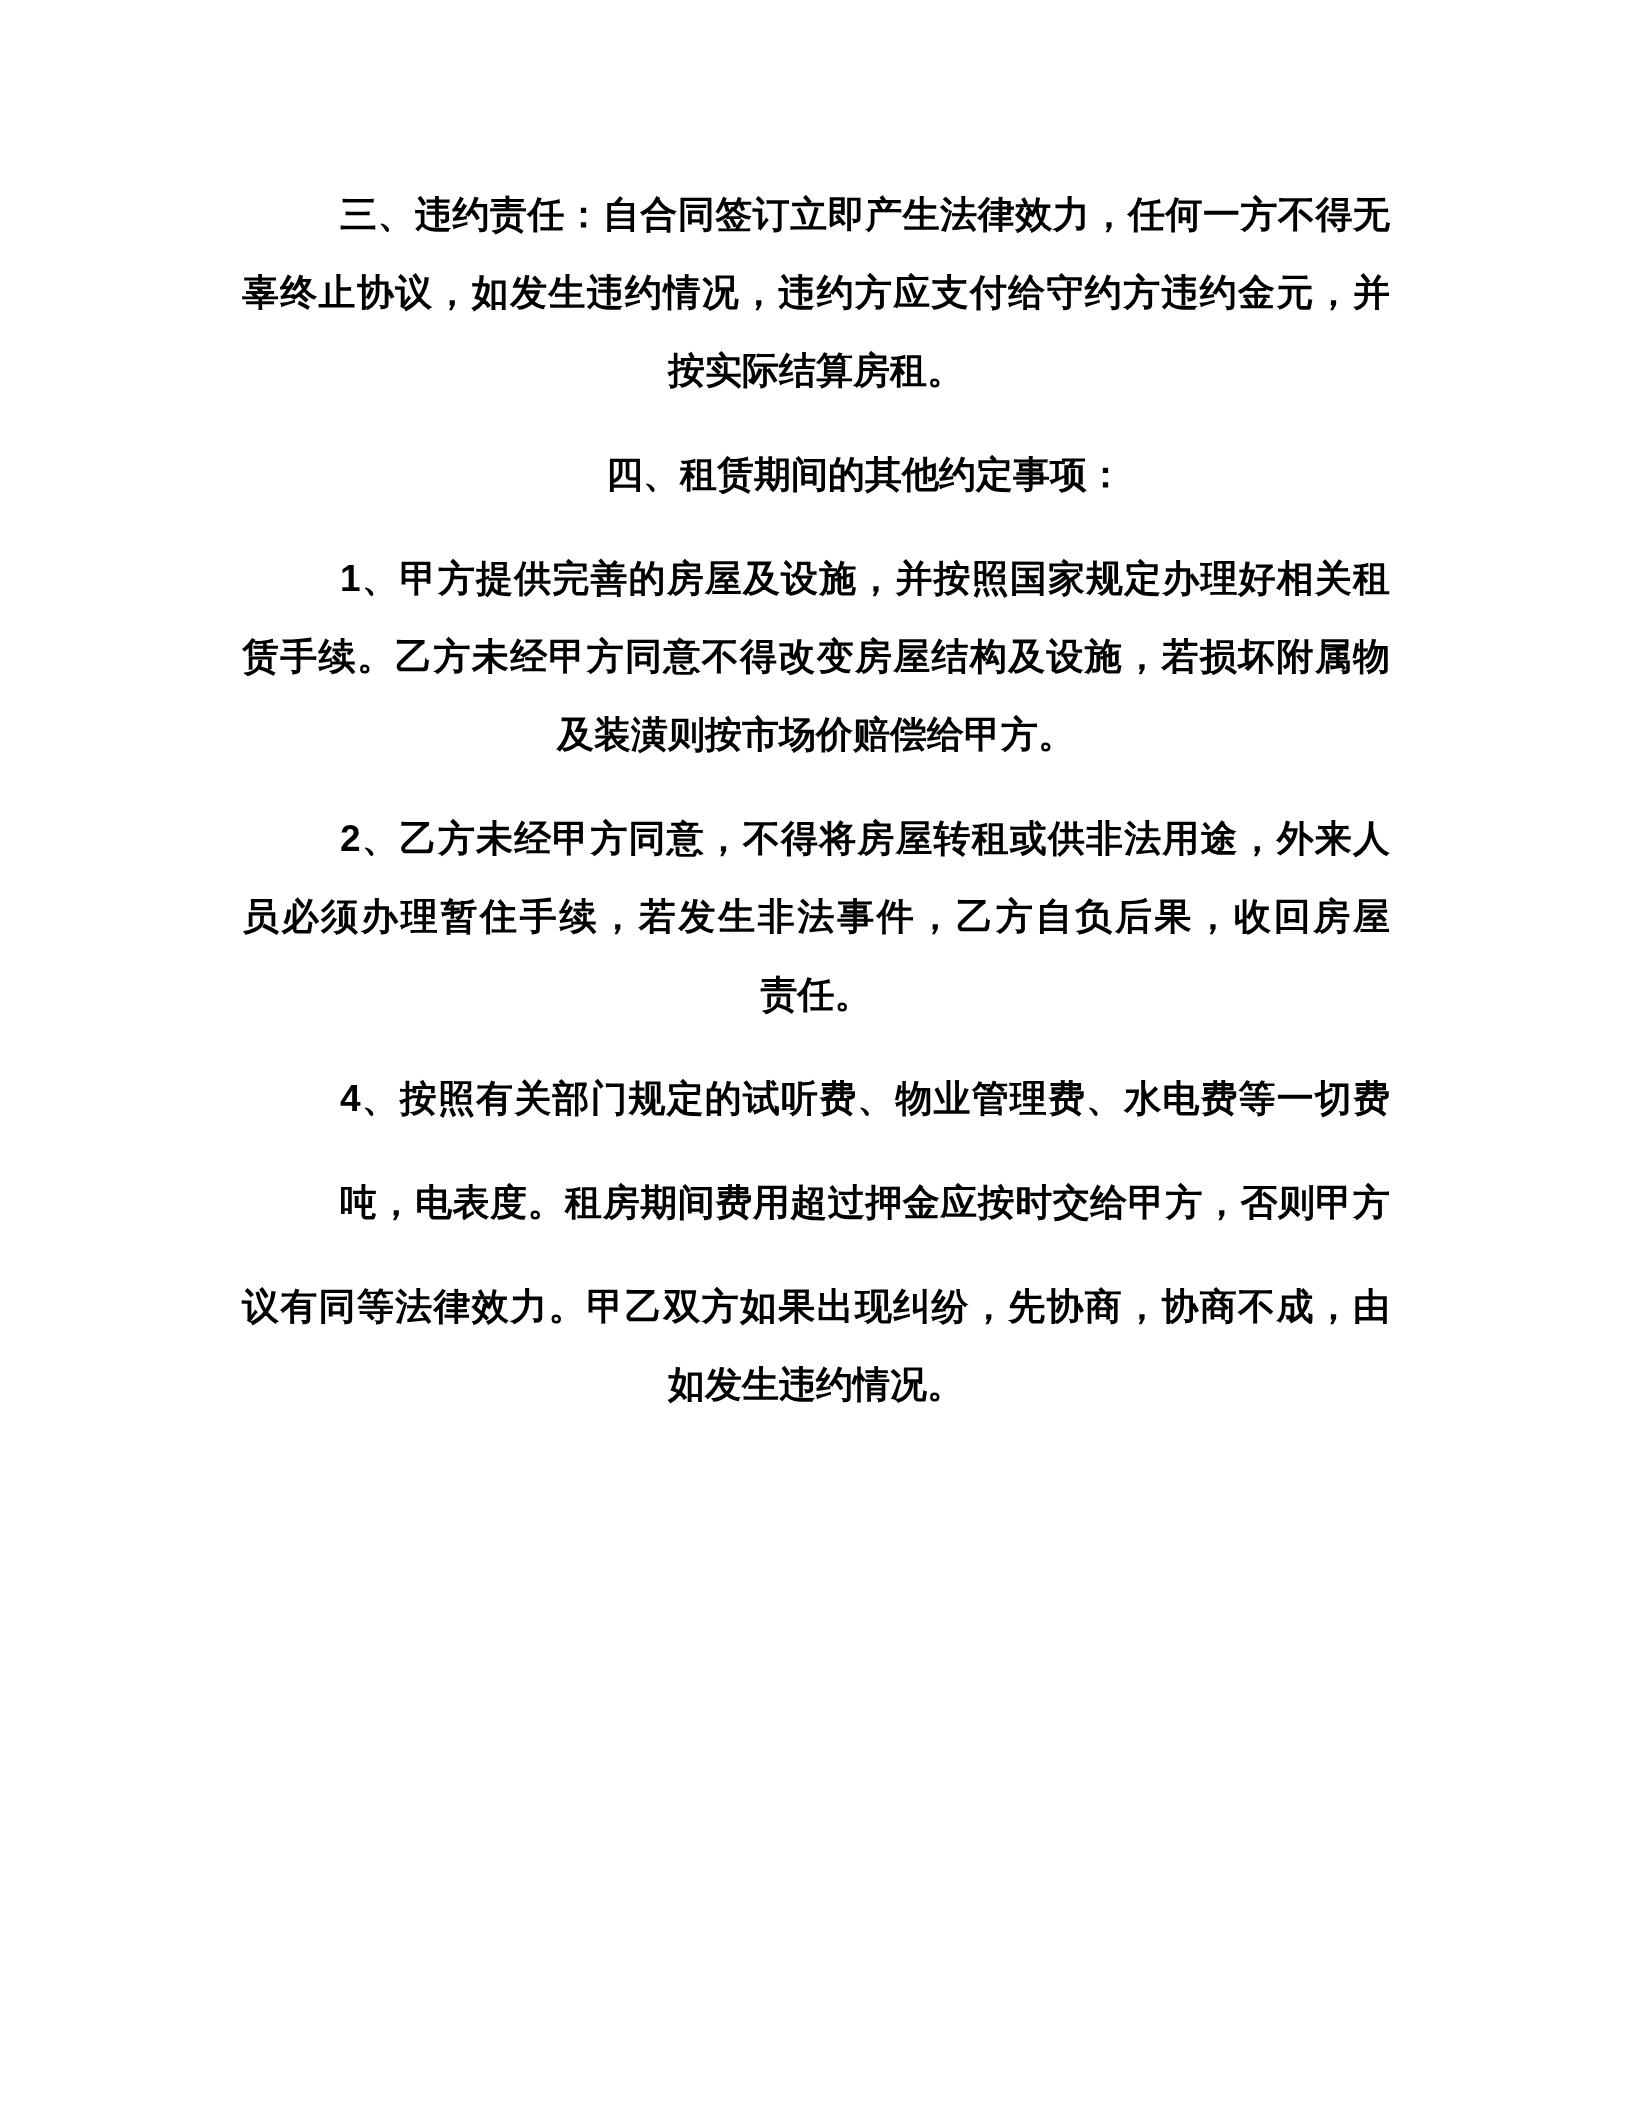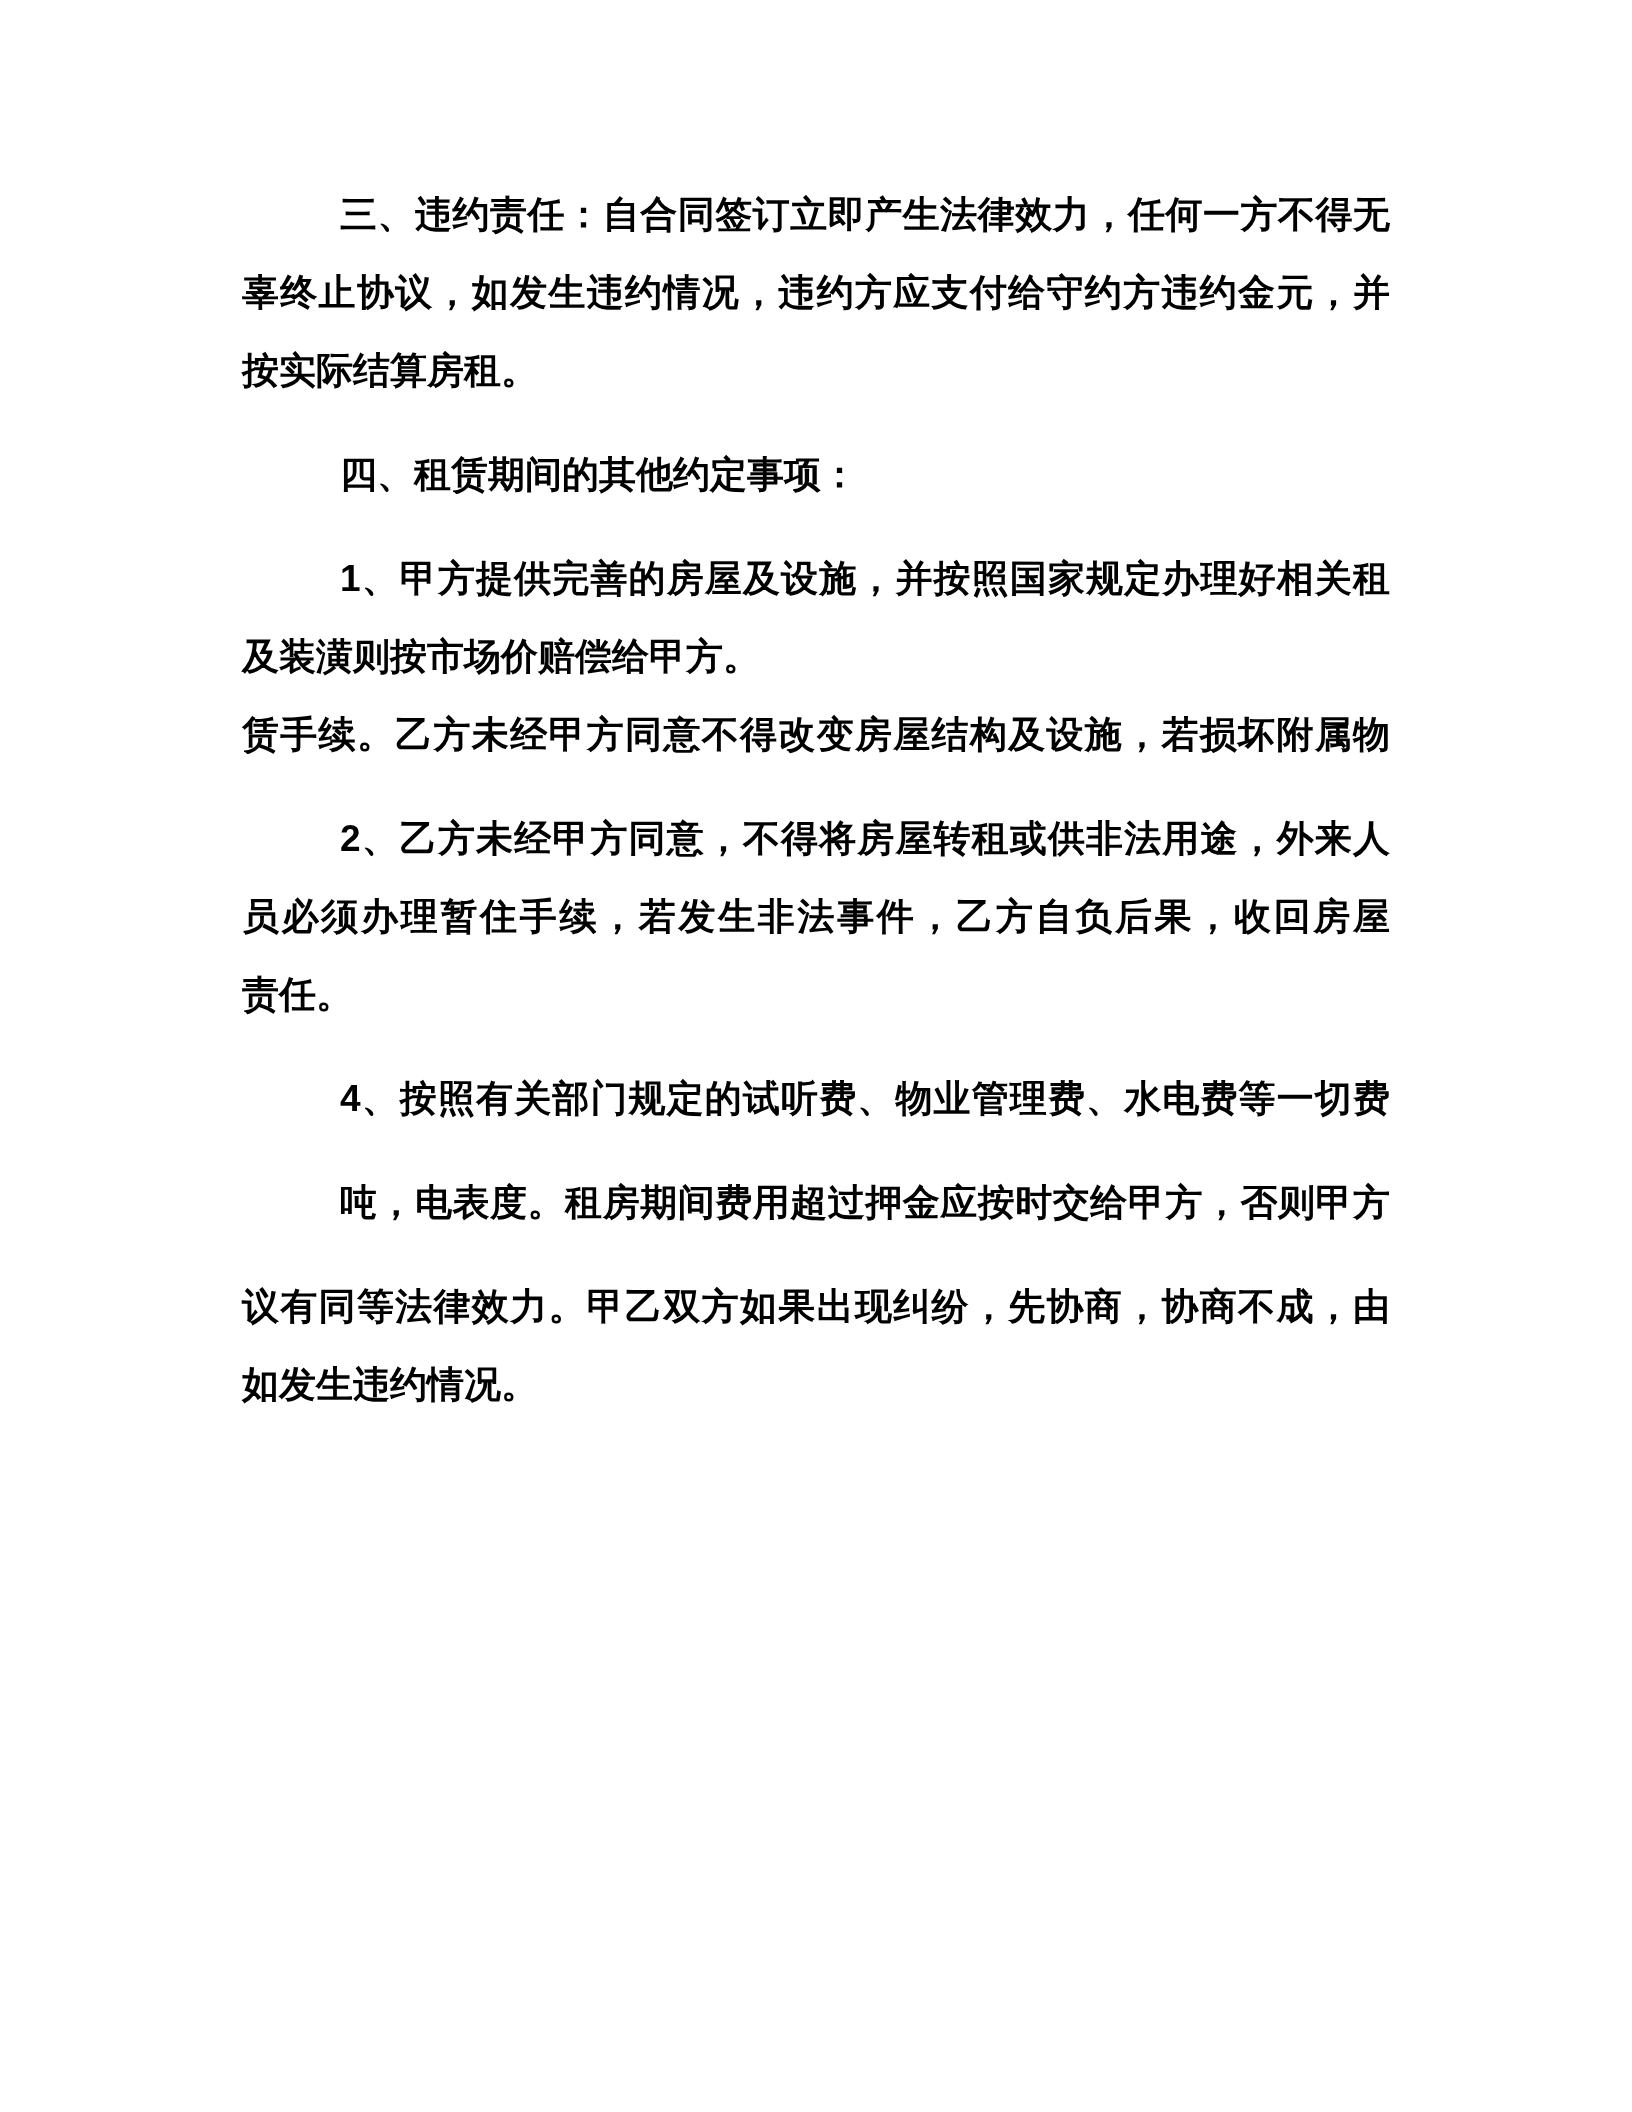--- a/index.html
+++ b/index.html
@@ -27,21 +27,21 @@
   .para:last-child {
     margin-bottom: 0;
   }
   .line {
     display: block;
     height: 78px;
     line-height: 78px;
     font-size: 37px;
     font-weight: bold;
     color: #000000;
-    text-align: left;
+    text-align: center;
     white-space: nowrap;
   }
   
   .line.just {
     white-space: normal;
     text-align: justify;
     text-align-last: justify;
   }
   
   .line.first {
@@ -56,22 +56,22 @@
       <p class="para">
         <span class="line first just">三、违约责任：自合同签订立即产生法律效力，任何一方不得无</span>
         <span class="line just">辜终止协议，如发生违约情况，违约方应支付给守约方违约金元，并</span>
         <span class="line">按实际结算房租。</span>
       </p>
       <p class="para">
         <span class="line first">四、租赁期间的其他约定事项：</span>
       </p>
       <p class="para">
         <span class="line first just">1、甲方提供完善的房屋及设施，并按照国家规定办理好相关租</span>
+        <span class="line just">赁手续。乙方未经甲方同意不得改变房屋结构及设施，若损坏附属物</span>
         <span class="line">及装潢则按市场价赔偿给甲方。</span>
-        <span class="line just">赁手续。乙方未经甲方同意不得改变房屋结构及设施，若损坏附属物</span>
       </p>
       <p class="para">
         <span class="line first just">2、乙方未经甲方同意，不得将房屋转租或供非法用途，外来人</span>
         <span class="line just">员必须办理暂住手续，若发生非法事件，乙方自负后果，收回房屋</span>
         <span class="line">责任。</span>
       </p>
       <p class="para">
         <span class="line first just">4、按照有关部门规定的试听费、物业管理费、水电费等一切费</span>
       </p>
       <p class="para">

